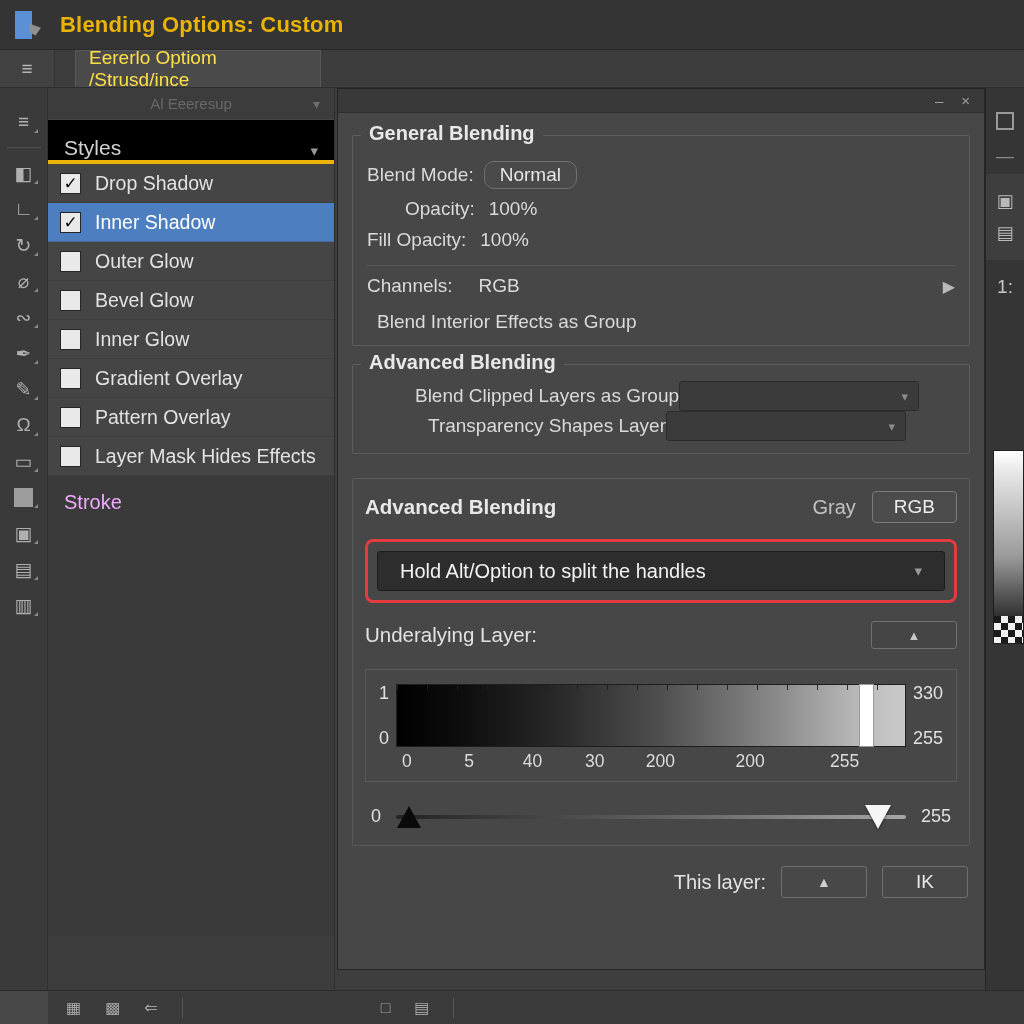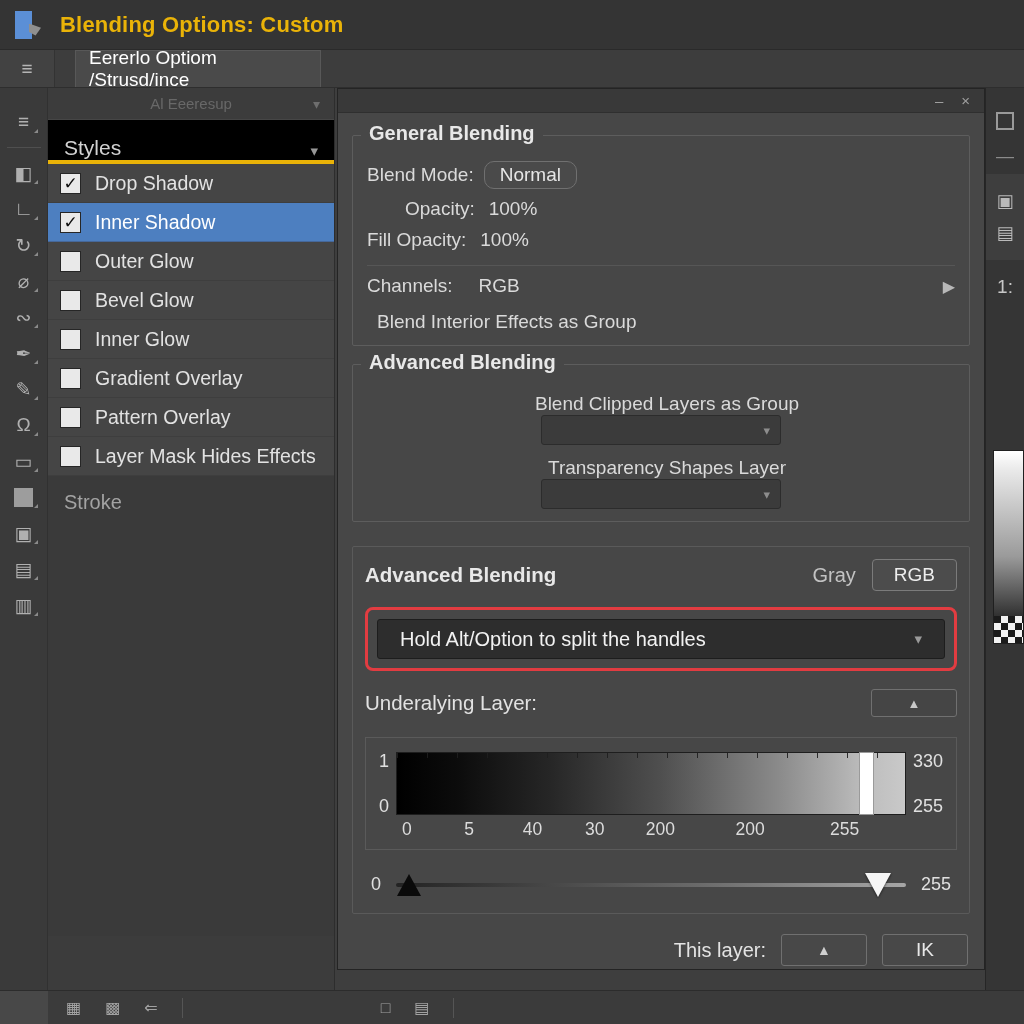--- a/index.html
+++ b/index.html
@@ -8,60 +8,60 @@
 
   
   .titlebar{position:absolute;top:0;left:0;right:0;height:50px;background:#343434;border-bottom:1px solid #2a2a2a;display:flex;align-items:center;}
   .app-icon{position:relative;width:17px;height:28px;background:#5b8fd6;margin-left:15px;flex:none;}
   .app-icon::after{content:"";position:absolute;left:14px;top:13px;width:12px;height:12px;background:#8f8f8f;clip-path:polygon(0 0,100% 35%,55% 100%,0 70%);}
   .titlebar h1{font-size:22px;font-weight:600;color:#eab308;margin:0 0 0 28px;letter-spacing:.2px;}
 
   
   .tabrow{position:absolute;top:50px;left:0;right:0;height:38px;background:#3d3d3d;border-bottom:1px solid #2e2e2e;display:flex;align-items:stretch;}
   .tab-iconbox{width:55px;display:flex;align-items:center;justify-content:center;color:#b5b5b5;font-size:19px;background:#424242;border-right:1px solid #333;}
-  .tab{margin-left:20px;width:246px;background:#4a4a4a;color:#ffffff;font-size:19px;display:flex;align-items:center;padding:0 13px;border:1px solid #585858;border-bottom:none;}
+  .tab{margin-left:20px;width:246px;background:#4a4a4a;color:#fde047;font-size:19px;display:flex;align-items:center;padding:0 13px;border:1px solid #585858;border-bottom:none;}
 
   
   .toolrail{position:absolute;top:88px;left:0;width:48px;bottom:34px;background:#3a3a3a;border-right:1px solid #313131;display:flex;flex-direction:column;align-items:center;padding-top:16px;}
   .tool{position:relative;width:34px;height:36px;display:flex;align-items:center;justify-content:center;color:#b0b0b0;font-size:19px;}
   .tool::after{content:"";position:absolute;right:3px;bottom:7px;border-left:4px solid transparent;border-bottom:4px solid #8a8a8a;}
   .tool-divider{width:34px;border-top:1px solid #4f4f4f;margin:7px 0;}
   .tool .sw{width:19px;height:19px;background:#9d9d9d;}
 
   
   .styles{position:absolute;left:48px;top:88px;width:287px;bottom:34px;background:#3c3c3c;border-right:1px solid #2d2d2d;}
   .styles-ghost{position:relative;height:32px;background:#3c3c3c;border-bottom:1px solid #464646;display:flex;align-items:center;justify-content:center;color:#686868;font-size:15px;}
   .styles-ghost .caret{position:absolute;right:14px;color:#6e6e6e;font-size:14px;}
   .styles-head{height:44px;display:flex;align-items:flex-end;padding:0 16px;font-size:21px;color:#d2d2d2;background:#000000;border-bottom:4px solid #eab308;}
   .styles-head .caret{margin-left:auto;color:#989898;font-size:15px;}
   .styles ul{margin:0;padding:0;list-style:none;}
   .style-item{height:39px;display:flex;align-items:center;gap:14px;padding:0 12px;font-size:19.5px;color:#e2e2e2;background:#454545;border-bottom:1px solid #3e3e3e;}
   .style-item.sel{background:#4d7fc0;border-bottom-color:#46689a;color:#fff;}
   .cb{width:21px;height:21px;flex:none;background:#e9e9e9;border:1px solid #262626;display:flex;align-items:center;justify-content:center;}
   .cb .chk{display:none;font-style:normal;color:#0d0d0d;font-weight:bold;font-size:17px;line-height:1;}
   .cb.on .chk{display:block;}
-  .styles-footer{padding:15px 16px;font-size:20px;color:#a3a3a3;background:#3a3a3a;height:460px;}
+  .styles-footer{padding:15px 16px;font-size:20px;color:#f0abfc;background:#3a3a3a;height:460px;}
 
   
   .dialog{position:absolute;left:337px;top:88px;width:648px;height:882px;background:#474747;border:1px solid #242424;overflow:hidden;}
   .dtitle{height:24px;background:#393939;border-bottom:1px solid #2f2f2f;display:flex;align-items:center;justify-content:flex-end;gap:18px;padding:0 14px;color:#9f9f9f;font-size:15px;}
   .dtitle span{cursor:default;line-height:1;}
   .dbody{padding:4px 14px 0;}
 
   .group{position:relative;border:1px solid #5d5d5d;border-radius:2px;margin-top:18px;padding:16px 14px 12px;}
   .legend{position:absolute;top:-14px;left:8px;background:#474747;padding:0 8px;font-size:20px;font-weight:700;color:#e8e8e8;}
   .row{display:flex;align-items:center;font-size:19px;color:#dadada;margin-top:9px;}
   .valuebox{border:1px solid #707070;border-radius:10px;padding:2px 15px;margin-left:10px;color:#e6e6e6;background:#4a4a4a;}
   .ind{margin-left:38px;}
   .val{margin-left:14px;}
   .sep{border-top:1px solid #565656;margin:14px 0 6px;}
   .arrow-r{margin-left:auto;color:#b8b8b8;font-size:16px;}
   .mt14{margin-top:14px;}
 
-  .row2{display:flex;align-items:center;justify-content:space-between;margin-top:12px;font-size:19px;color:#dadada;flex-direction:column;}
+  .row2{display:flex;align-items:center;justify-content:center;font-size:19px;color:#dadada;}
   .ddl{width:240px;height:30px;background:#3b3b3b;border:1px solid #2c2c2c;border-radius:3px;display:flex;align-items:center;justify-content:flex-end;padding:0 10px;color:#8d8d8d;font-size:13px;}
 
   .group3{border:1px solid #5a5a5a;border-radius:2px;margin-top:24px;padding:12px 12px 18px;}
   .g3head{display:flex;align-items:center;}
   .g3title{font-size:20.5px;font-weight:600;color:#e8e8e8;}
   .graylbl{margin-left:auto;color:#c2c2c2;font-size:20px;}
   .rgbbtn{margin-left:16px;border:1px solid #7b7b7b;background:#4c4c4c;border-radius:4px;padding:4px 21px;font-size:19px;color:#ededed;}
 
   .redwrap{border:3px solid #e23c41;border-radius:8px;padding:9px;margin-top:16px;}
   .reddd{background:#2d2d2d;border:1px solid #1d1d1d;border-radius:3px;height:40px;display:flex;align-items:center;padding:0 22px;font-size:20px;color:#f2f2f2;}

